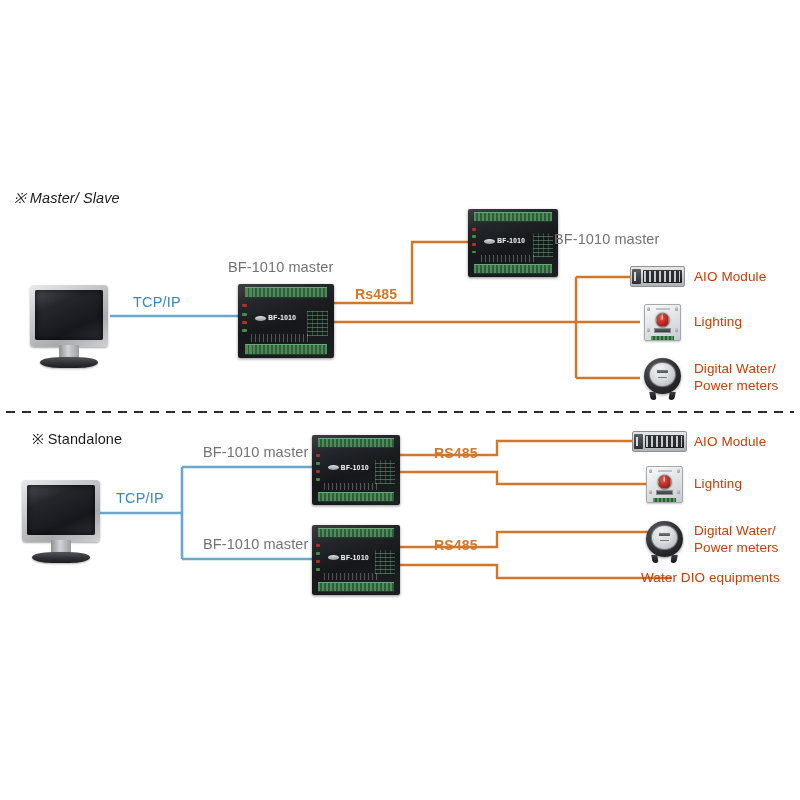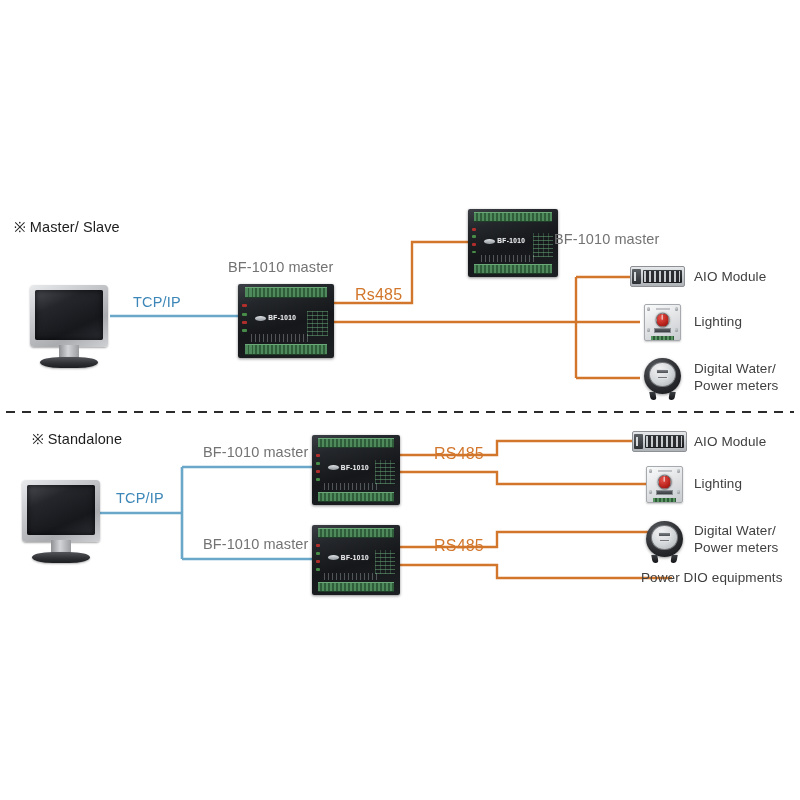--- a/index.html
+++ b/index.html
@@ -50,29 +50,29 @@
     position: absolute;
     white-space: nowrap;
     color: #3d87b8;
     font-size: 14.5px;
     letter-spacing: .2px;
   }
   .lbl-rs {
     position: absolute;
     white-space: nowrap;
     color: #d2762b;
-    font-size: 16px;
-    font-weight: 400;
+    font-size: 14px;
+    font-weight: 700;
     letter-spacing: .2px;
     text-align: right;
   }
   .lbl-dev {
     position: absolute;
     white-space: nowrap;
-    color: #404040;
+    color: #c2410c;
     font-size: 13.5px;
     line-height: 16px;
     letter-spacing: .1px;
   }
 
   
   .monitor { position: absolute; }
   .mon-bezel {
     position: absolute; left: 0; top: 0;
     width: 78px; height: 62px;
@@ -307,21 +307,21 @@
     <line x1="182" y1="467" x2="312" y2="467" stroke="#6aa7c8" stroke-width="2.6"></line>
     <line x1="182" y1="559" x2="312" y2="559" stroke="#6aa7c8" stroke-width="2.6"></line>
 
     <polyline points="400,455 497,455 497,441 672,441" fill="none" stroke="#d2762b" stroke-width="2.4"></polyline>
     <polyline points="400,472 497,472 497,484 672,484" fill="none" stroke="#d2762b" stroke-width="2.4"></polyline>
 
     <polyline points="400,547 497,547 497,532 672,532" fill="none" stroke="#d2762b" stroke-width="2.4"></polyline>
     <polyline points="400,565 497,565 497,578 672,578" fill="none" stroke="#d2762b" stroke-width="2.4"></polyline>
   </svg>
 
-  <div class="section-head" style="left:14px; top:217px;">
+  <div class="section-head" style="left:14px; top:188px;font-style:italic;">
     <span class="mark">※</span><span>Master/ Slave</span>
   </div>
 
   <div class="section-head" style="left:32px; top:429px;">
     <span class="mark">※</span><span>Standalone</span>
   </div>
 
   <div class="monitor" style="left:30px; top:285px;">
     <div class="mon-bezel">
       <div class="mon-screen"></div>
@@ -488,15 +488,15 @@
       <div class="meter-face">
         <div class="meter-win"></div>
         <div class="meter-win2"></div>
       </div>
     </div>
     <div class="meter-legs"></div>
   </div>
   <div class="lbl-dev" style="left:694px; top:523px;">Digital Water/</div>
   <div class="lbl-dev" style="left:694px; top:540px;">Power meters</div>
 
-  <div class="lbl-dev" style="left:641px; top:570px;">Power DIO equipments</div>
+  <div class="lbl-dev" style="left:641px; top:570px;">Water DIO equipments</div>
 
 </div>
 
 </body></html>

